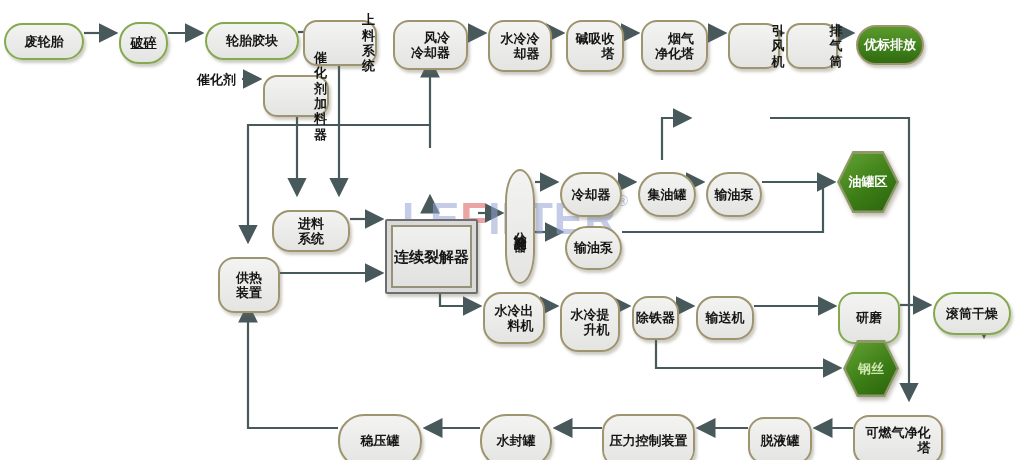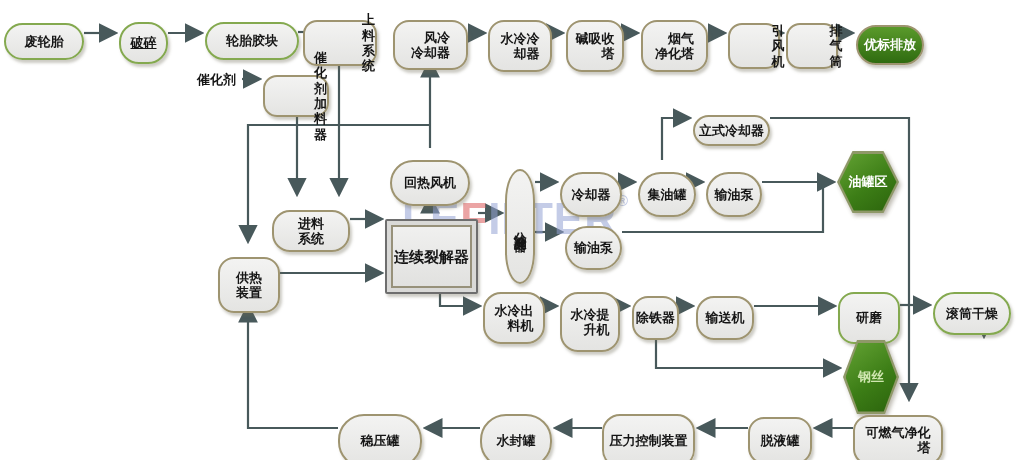--- a/index.html
+++ b/index.html
@@ -109,49 +109,47 @@
   <div class="node r14" style="left:728px;top:11px;width:41px;height:46px">引风
 机</div>
   <div class="node r14" style="left:786px;top:11px;width:50px;height:46px">排气
 筒</div>
   <div class="node green-solid" style="left:856px;top:13px;width:68px;height:40px">优标排放</div>
 
   <div class="plain-label" style="left:197px;top:71px;">催化剂</div>
   <div class="node r14" style="left:263px;top:63px;width:66px;height:42px">催化剂
 加料器</div>
 
-  <div class="node stadium" style="left:390px;top:148px;width:80px;height:46px">回热风机</div>
   <div class="node r18" style="left:272px;top:198px;width:78px;height:42px">进料
 系统</div>
   <div class="node" style="left:218px;top:245px;width:62px;height:56px">供热
 装置</div>
   <div class="node reactor" style="left:385px;top:207px;width:93px;height:75px">
     <div class="reactor-inner">连续裂解器</div>
   </div>
   <div class="node vtext" style="left:505px;top:157px;width:30px;height:115px">分油冷却器</div>
   <div class="node stadium" style="left:560px;top:160px;width:62px;height:45px">冷却器</div>
   <div class="node stadium" style="left:638px;top:160px;width:58px;height:45px">集油罐</div>
   <div class="node stadium" style="left:706px;top:160px;width:56px;height:45px">输油泵</div>
-  <div class="node stadium" style="left:693px;top:103px;width:77px;height:31px">立式冷却器</div>
   <div class="node stadium" style="left:565px;top:214px;width:57px;height:44px">输油泵</div>
   <div class="hex" style="left:837px;top:151px;width:62px;height:62px">
     <div class="outer">
         <div class="inner">油罐区</div>
       </div>
   </div>
 
   <div class="node r18" style="left:483px;top:280px;width:62px;height:52px">水冷出
 料机</div>
   <div class="node r18" style="left:560px;top:280px;width:60px;height:60px">水冷提
 升机</div>
   <div class="node" style="left:632px;top:284px;width:47px;height:44px">除铁器</div>
   <div class="node r18" style="left:696px;top:284px;width:58px;height:44px">输送机</div>
   <div class="node green-line" style="left:838px;top:280px;width:62px;height:52px">研磨</div>
   <div class="node stadium green-line" style="left:933px;top:280px;width:78px;height:43px">滚筒干燥</div>
-  <div class="hex" style="left:843px;top:340px;width:56px;height:74px">
+  <div class="hex" style="left:843px;top:340px;width:56px;height:57px">
     <div class="outer">
         <div class="inner palegreen">钢丝</div>
       </div>
   </div>
 
   <div class="node stadium" style="left:338px;top:402px;width:84px;height:54px">稳压罐</div>
   <div class="node stadium" style="left:480px;top:402px;width:72px;height:54px">水封罐</div>
   <div class="node r18" style="left:602px;top:402px;width:93px;height:54px">压力控制装置</div>
   <div class="node" style="left:748px;top:405px;width:64px;height:47px">脱液罐</div>
   <div class="node" style="left:853px;top:403px;width:90px;height:50px">可燃气净化

